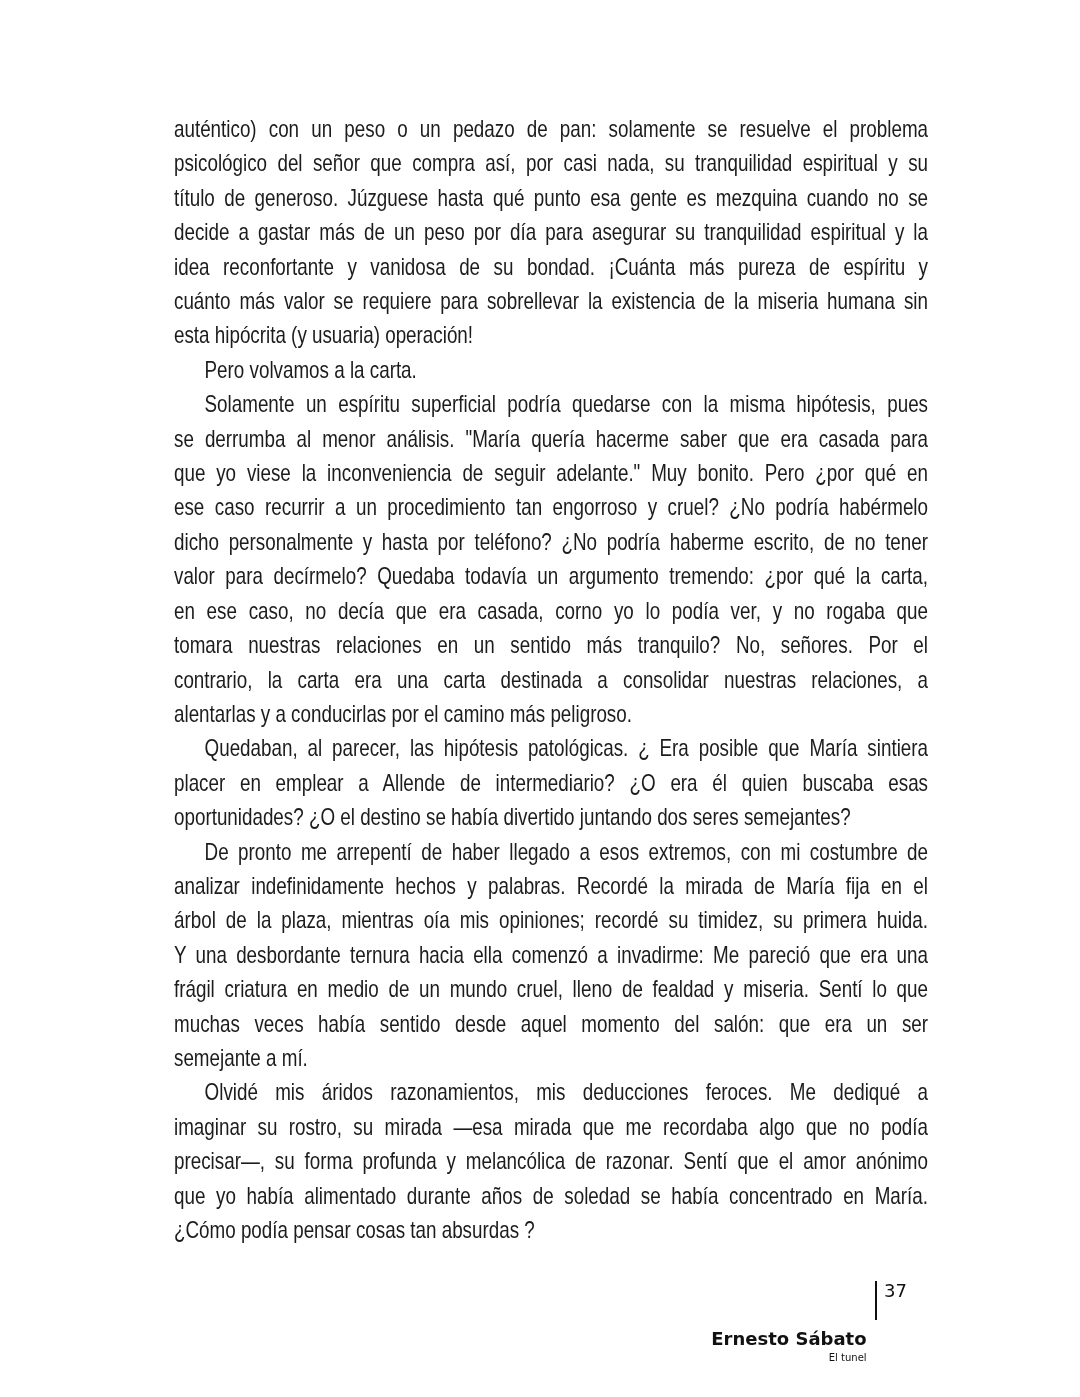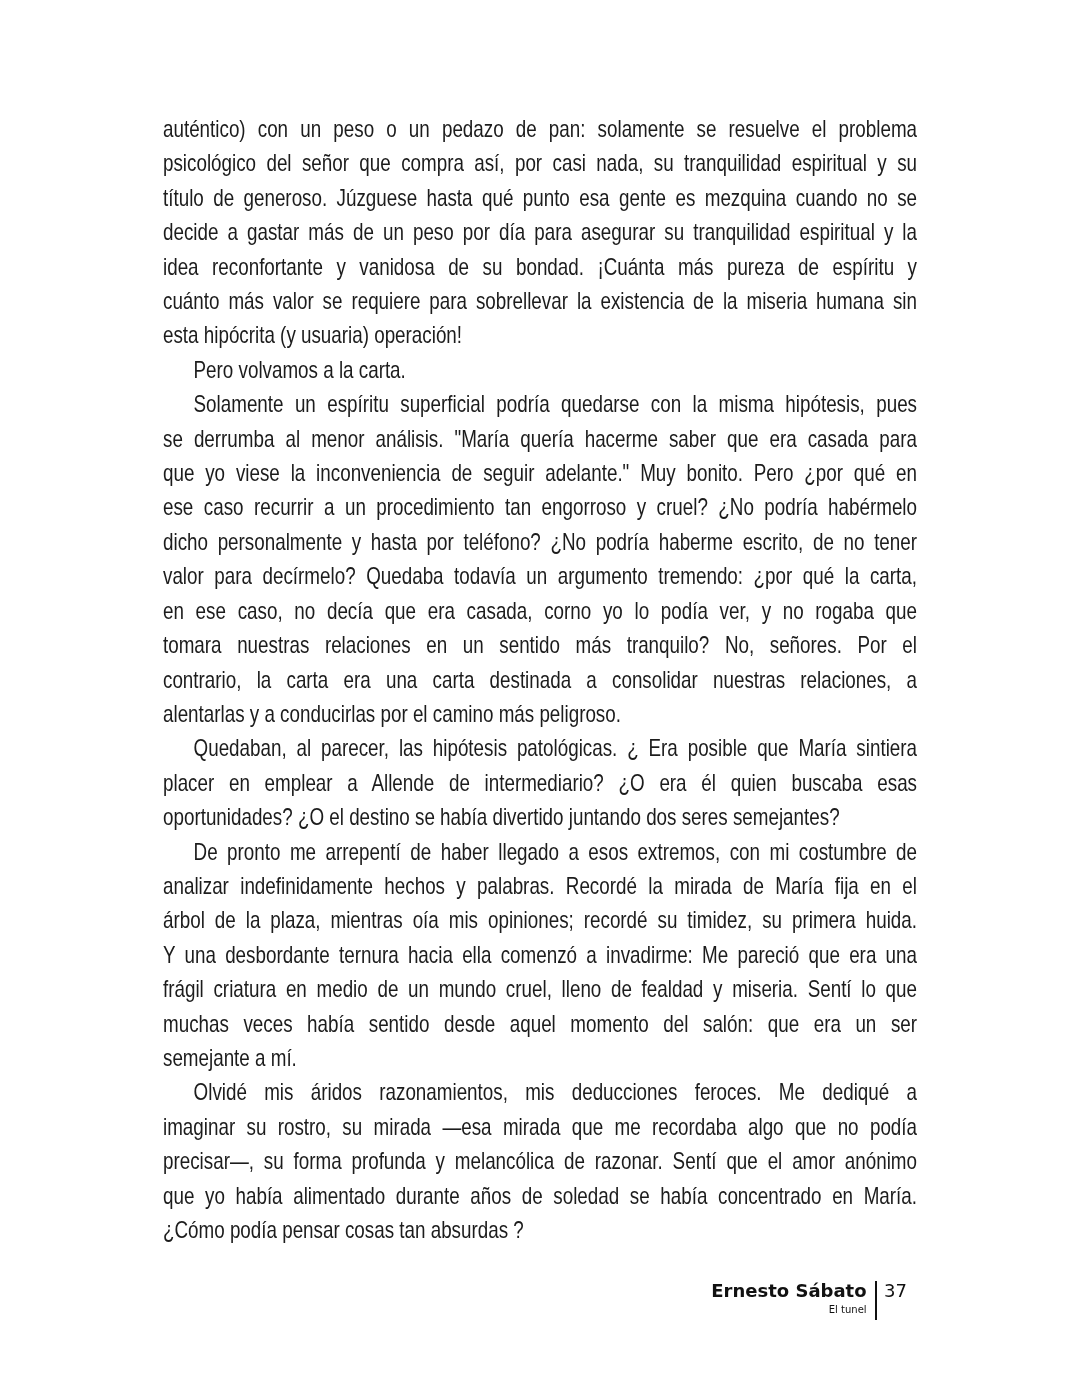--- a/index.html
+++ b/index.html
@@ -12,21 +12,21 @@
     font-family: "Liberation Sans", sans-serif;
   }
   .page {
     position: absolute;
     inset: 0;
     background: #ffffff;
   }
   
   .text-block {
     position: absolute;
-    left: 163px;
+    left: 174px;
     top: 112px;
     width: 754px;
     color: #1c1c1c;
   }
   .tline {
     width: 962px;
     transform: scaleX(0.7838);
     transform-origin: 0 0;
     font-size: 24px;
     line-height: 34.4px;
@@ -49,20 +49,21 @@
     align-items: flex-start;
     font-family: "DejaVu Sans", sans-serif;
     color: #111111;
   }
   .footer-left { text-align: right; }
   .footer-author {
     font-size: 18px;
     font-weight: bold;
     line-height: 20px;
     white-space: nowrap;
+    margin-top: 48px;
   }
   .footer-title {
     font-size: 10px;
     line-height: 17px;
     white-space: nowrap;
   }
   .footer-divider {
     width: 2.5px;
     height: 39px;
     background: #111111;

